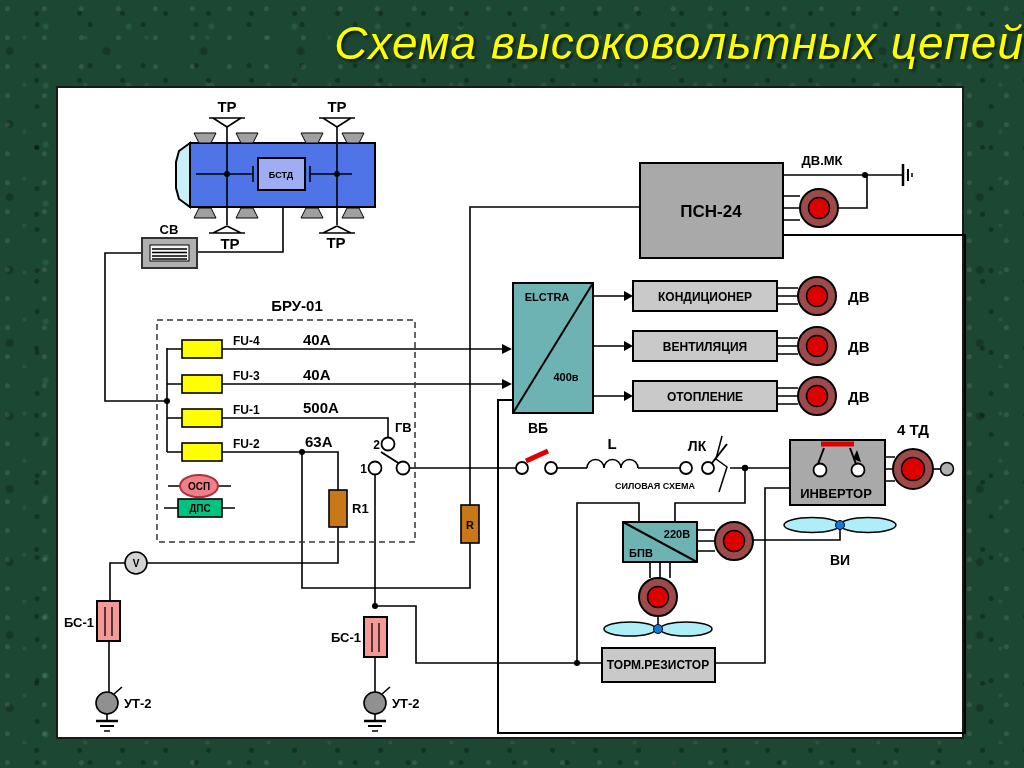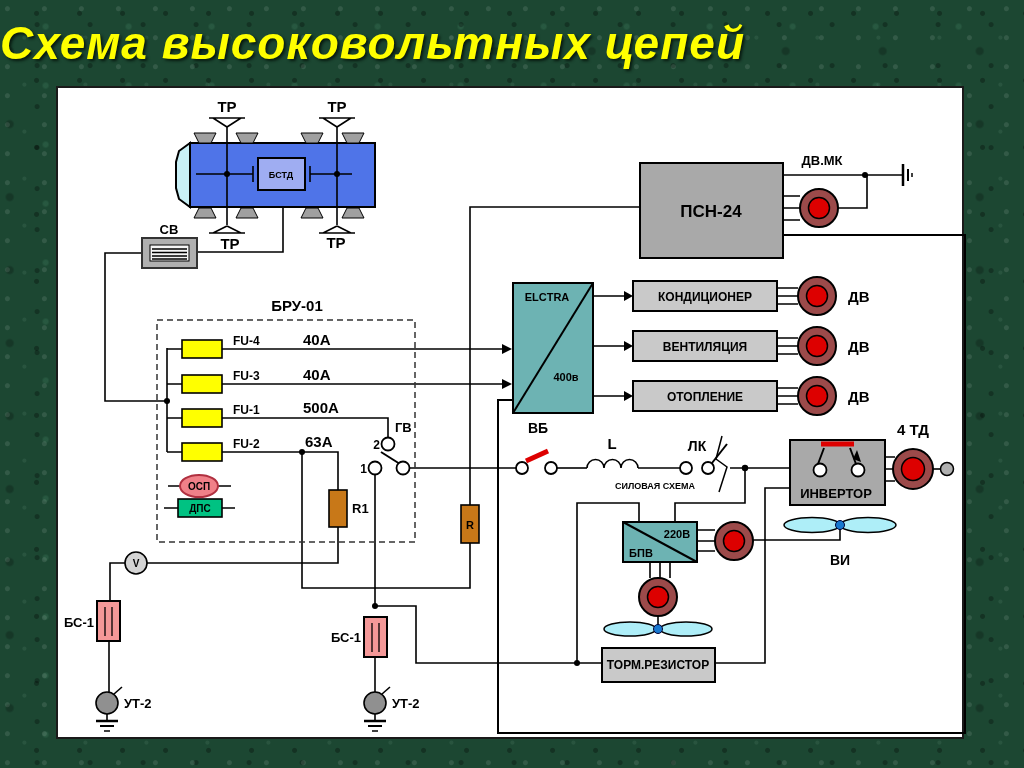--- a/index.html
+++ b/index.html
@@ -10,22 +10,22 @@
     background-image:
       radial-gradient(circle at 20% 30%, rgba(255,255,255,0.10) 0 2px, transparent 3px),
       radial-gradient(circle at 70% 60%, rgba(0,0,0,0.28) 0 2px, transparent 3px),
       radial-gradient(circle at 40% 80%, rgba(210,255,230,0.07) 0 1.5px, transparent 2.5px),
       radial-gradient(circle at 85% 20%, rgba(0,0,0,0.30) 0 2px, transparent 3px),
       radial-gradient(circle at 55% 45%, rgba(110,190,150,0.14) 0 2px, transparent 4px),
       radial-gradient(circle at 10% 70%, rgba(0,0,0,0.22) 0 3px, transparent 5px);
     background-size:37px 29px,53px 41px,61px 47px,43px 67px,83px 59px,97px 73px;
   }
   .slide-title{
-    position:absolute;left:0;top:16px;width:1024px;text-align:left;
-    font-size:46px;font-weight:bold;font-style:italic;letter-spacing:1px;
+    position:absolute;left:0;top:16px;width:1024px;text-align:right;
+    font-size:46px;font-weight:normal;font-style:italic;letter-spacing:1px;
     color:#ffff00;text-shadow:2px 2px 3px rgba(5,20,12,0.9);
     white-space:nowrap;
   }
   svg text{font-family:"Liberation Sans",sans-serif;fill:#000;}
   .t9{font-size:9px;font-weight:bold;}
   .t10{font-size:10px;font-weight:bold;}
   .t11{font-size:11px;font-weight:bold;}
   .t12{font-size:12px;font-weight:bold;}
   .t13{font-size:13px;font-weight:bold;}
   .t14{font-size:14px;font-weight:bold;}

